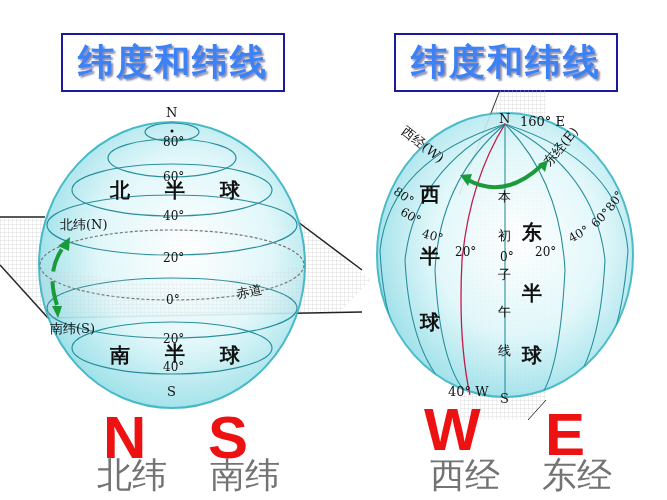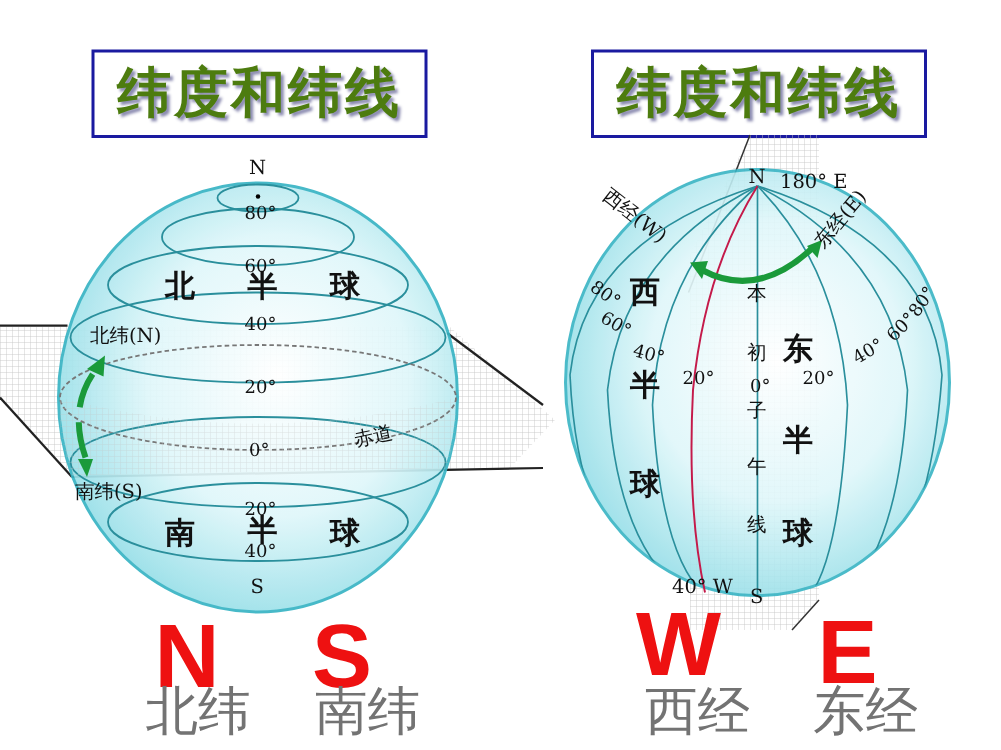--- a/index.html
+++ b/index.html
@@ -1,21 +1,21 @@
 <!DOCTYPE html>
 <html><head>
 <meta charset="utf-8">
 <style>
   html, body { margin: 0; padding: 0; background: #ffffff; }
   body { width: 667px; height: 500px; position: relative; overflow: hidden; font-family: "DejaVu Serif", serif; }
   .title-box {
     position: absolute; border: 2px solid #1a1aa0; background: #ffffff;
     display: flex; align-items: center; justify-content: center;
     font-family: "DejaVu Sans", sans-serif; font-weight: bold; font-size: 36px;
-    color: #4d7c0f; letter-spacing: 2px;
+    color: #3b82f6; letter-spacing: 2px;
     text-shadow: 2px 2px 2px #8a8ab0;
   }
   #title-left { left: 61px; top: 33px; width: 220px; height: 55px; }
   #title-right { left: 394px; top: 33px; width: 220px; height: 55px; }
   svg { position: absolute; left: 0; top: 0; }
   .lbl { position: absolute; font-family: "DejaVu Serif", serif; color: #111; white-space: nowrap; line-height: 1; }
   .big { font-size: 20px; font-weight: bold; }
   .deg { font-size: 12px; }
   .sm { font-size: 13px; }
   .letter { position: absolute; font-family: "Liberation Sans", sans-serif; font-weight: bold; color: #ee1111; font-size: 60px; line-height: 1; }
@@ -111,21 +111,21 @@
 <div class="lbl deg" style="left:166px;top:294px;">0°</div>
 <div class="lbl sm" style="left:50px;top:322px;">南纬(S)</div>
 <div class="lbl deg" style="left:163px;top:333px;">20°</div>
 <div class="lbl big" style="left:110px;top:345px;">南</div>
 <div class="lbl big" style="left:165px;top:343px;">半</div>
 <div class="lbl big" style="left:220px;top:345px;">球</div>
 <div class="lbl deg" style="left:163px;top:361px;">40°</div>
 <div class="lbl sm" style="left:167px;top:385px;">S</div>
 
 <div class="lbl sm" style="left:499px;top:112px;">N</div>
-<div class="lbl sm" style="left:520px;top:115px;">180° E</div>
+<div class="lbl sm" style="left:520px;top:115px;">160° E</div>
 <div class="lbl sm" style="left:398px;top:138px;transform:rotate(38deg);">西经(W)</div>
 <div class="lbl sm" style="left:538px;top:140px;transform:rotate(-50deg);">东经(E)</div>
 <div class="lbl deg" style="left:393px;top:190px;transform:rotate(35deg);">80°</div>
 <div class="lbl big" style="left:420px;top:184px;">西</div>
 <div class="lbl deg" style="left:400px;top:210px;transform:rotate(30deg);">60°</div>
 <div class="lbl deg" style="left:422px;top:230px;transform:rotate(15deg);">40°</div>
 <div class="lbl big" style="left:420px;top:246px;">半</div>
 <div class="lbl deg" style="left:455px;top:246px;">20°</div>
 <div class="lbl big" style="left:420px;top:312px;">球</div>
 

